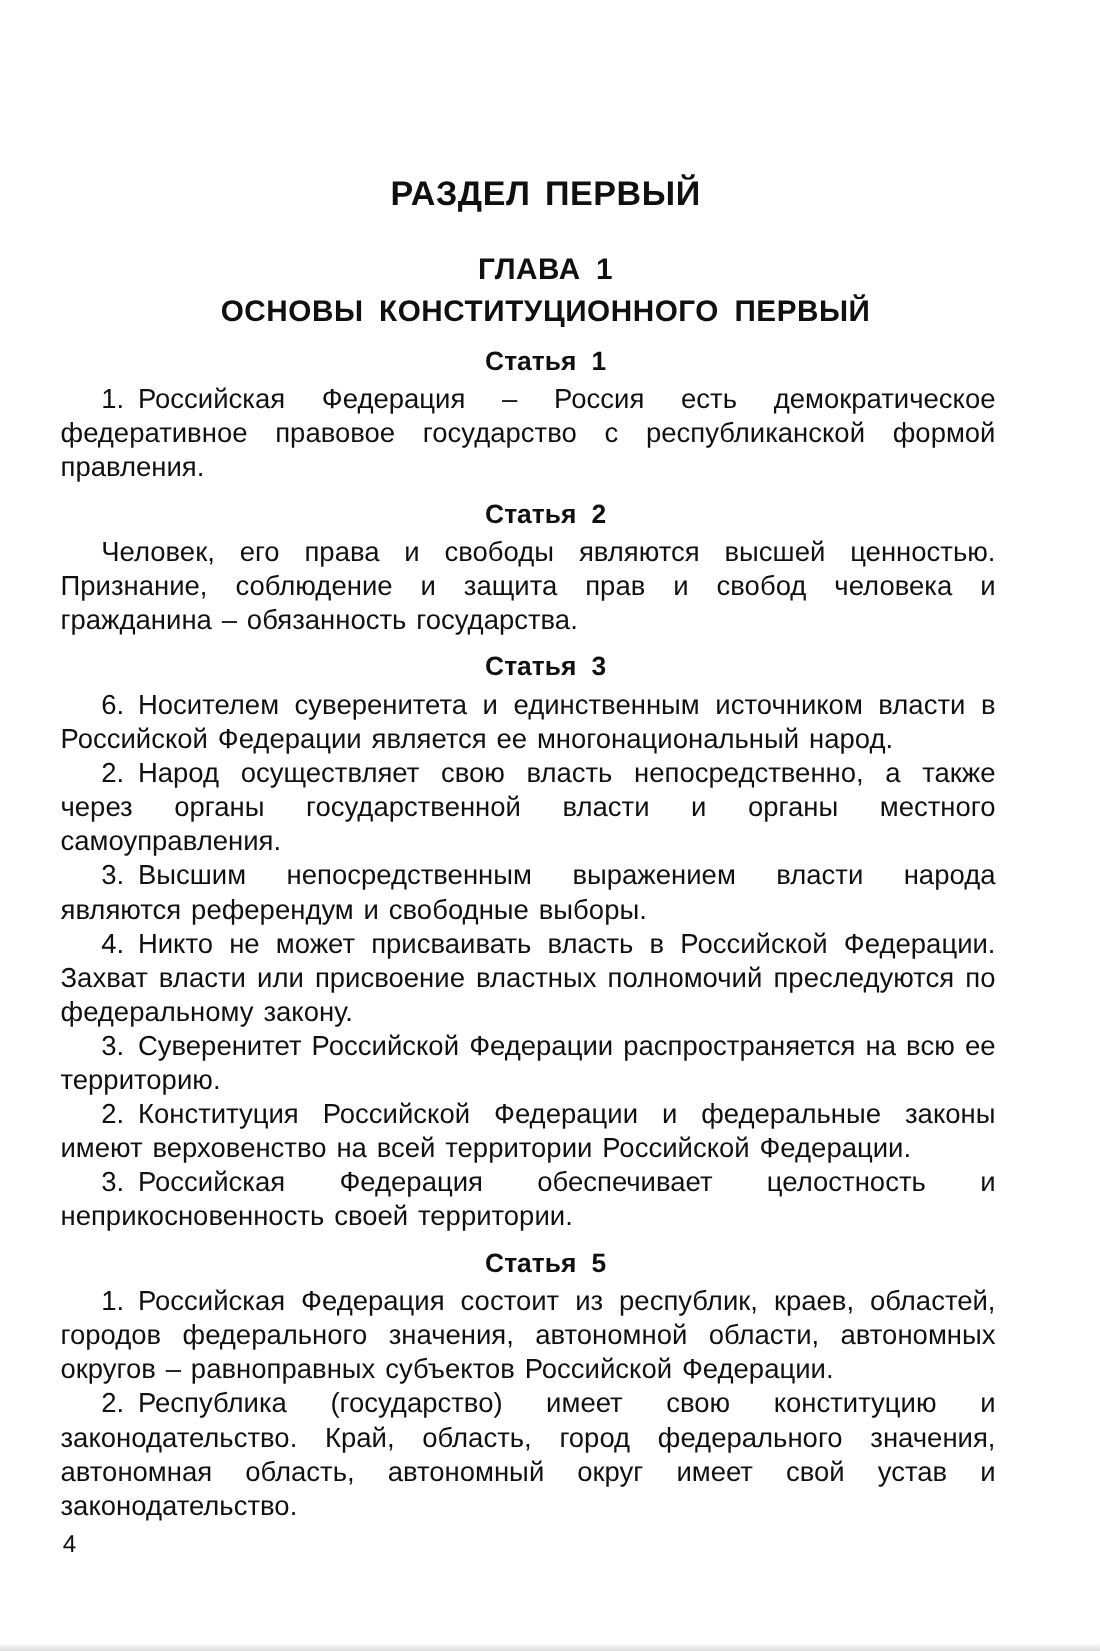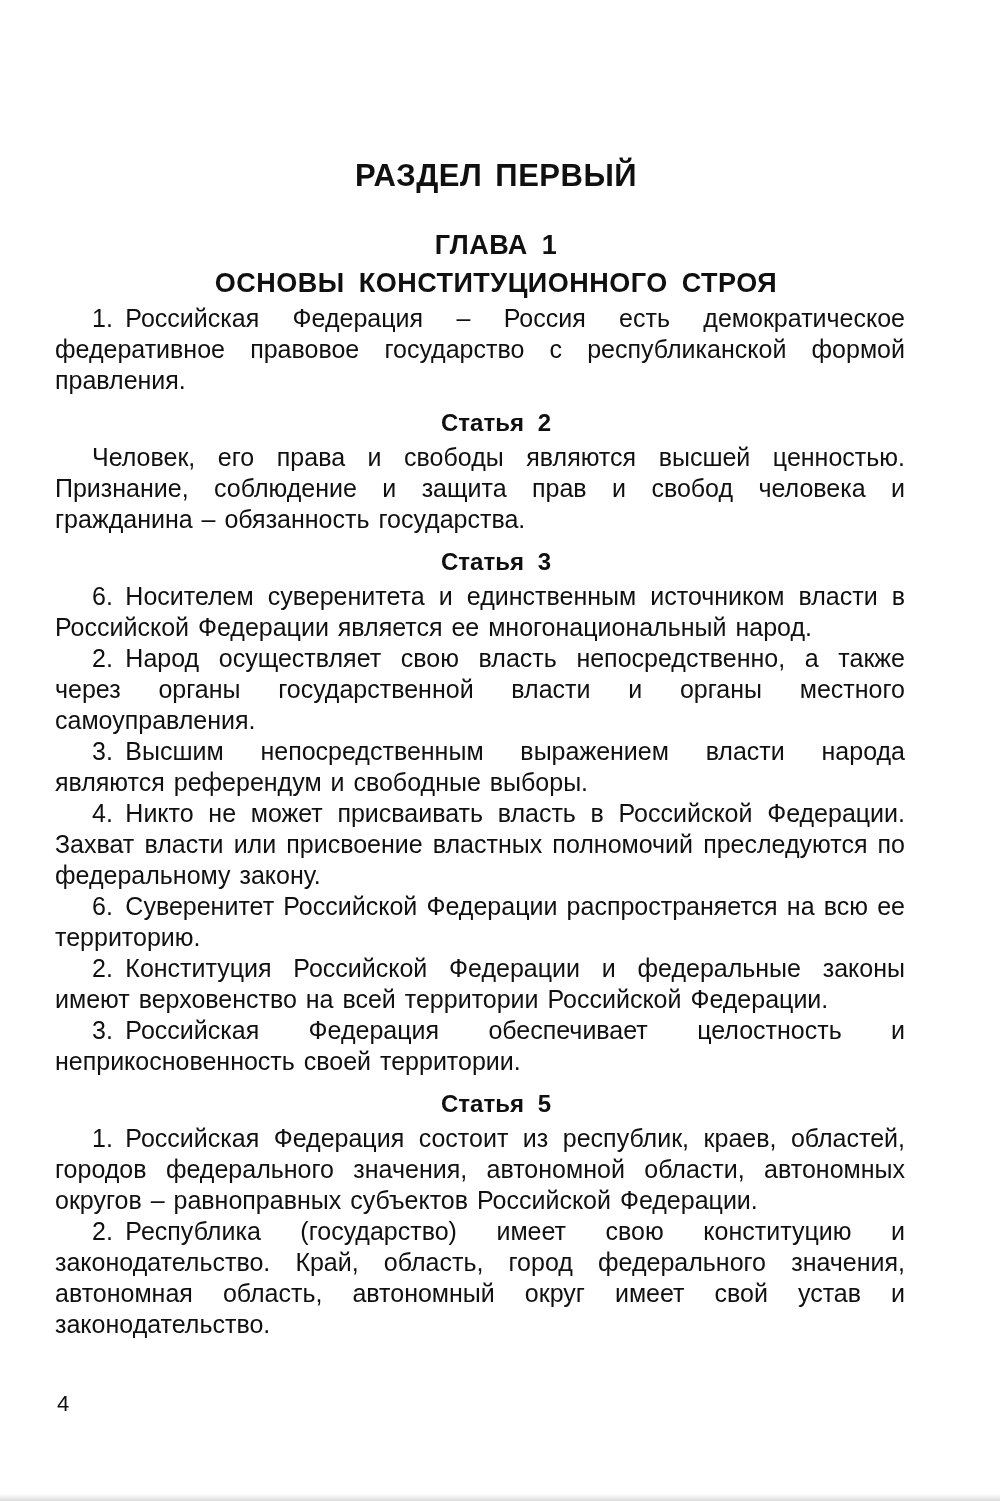--- a/index.html
+++ b/index.html
@@ -74,42 +74,43 @@
 </style>
 </head>
 <body>
 
 <div class="page">
 
   <h1 class="section-title centered">РАЗДЕЛ ПЕРВЫЙ</h1>
 
   <div class="chapter">
     <h2 class="chapter-title centered">ГЛАВА 1</h2>
-    <h2 class="chapter-subtitle centered">ОСНОВЫ КОНСТИТУЦИОННОГО СТРОЯ</h2>
+    <h2 class="chapter-subtitle centered">ОСНОВЫ КОНСТИТУЦИОННОГО ПЕРВЫЙ</h2>
   </div>
 
   <section class="article">
+    <h3 class="article-heading centered">Статья 1</h3>
     <p class="para">1. Российская Федерация – Россия есть демократическое федеративное правовое государство с республиканской формой правления.</p>
   </section>
 
   <section class="article">
     <h3 class="article-heading centered">Статья 2</h3>
     <p class="para">Человек, его права и свободы являются высшей ценностью. Признание, соблюдение и защита прав и свобод человека и гражданина – обязанность государства.</p>
   </section>
 
   <section class="article">
     <h3 class="article-heading centered">Статья 3</h3>
     <p class="para">6. Носителем суверенитета и единственным источником власти в Рос­сийской Федерации является ее многонациональный народ.</p>
     <p class="para">2. Народ осуществляет свою власть непосредственно, а также через орга­ны государственной власти и органы местного самоуправления.</p>
     <p class="para">3. Высшим непосредственным выражением власти народа являются ре­ферендум и свободные выборы.</p>
     <p class="para">4. Никто не может присваивать власть в Российской Федерации. Захват власти или присвоение властных полномочий преследуются по федерально­му закону.</p>
   </section>
 
   <section class="article">
-    <p class="para">6. Суверенитет Российской Федерации распространяется на всю ее тер­риторию.</p>
+    <p class="para">3. Суверенитет Российской Федерации распространяется на всю ее тер­риторию.</p>
     <p class="para">2. Конституция Российской Федерации и федеральные законы имеют верховенство на всей территории Российской Федерации.</p>
     <p class="para">3. Российская Федерация обеспечивает целостность и неприкосновен­ность своей территории.</p>
   </section>
 
   <section class="article">
     <h3 class="article-heading centered">Статья 5</h3>
     <p class="para">1. Российская Федерация состоит из республик, краев, областей, городов федерального значения, автономной области, автономных округов – равно­правных субъектов Российской Федерации.</p>
     <p class="para">2. Республика (государство) имеет свою конституцию и законодатель­ство. Край, область, город федерального значения, автономная область, ав­тономный округ имеет свой устав и законодательство.</p>
   </section>
 

